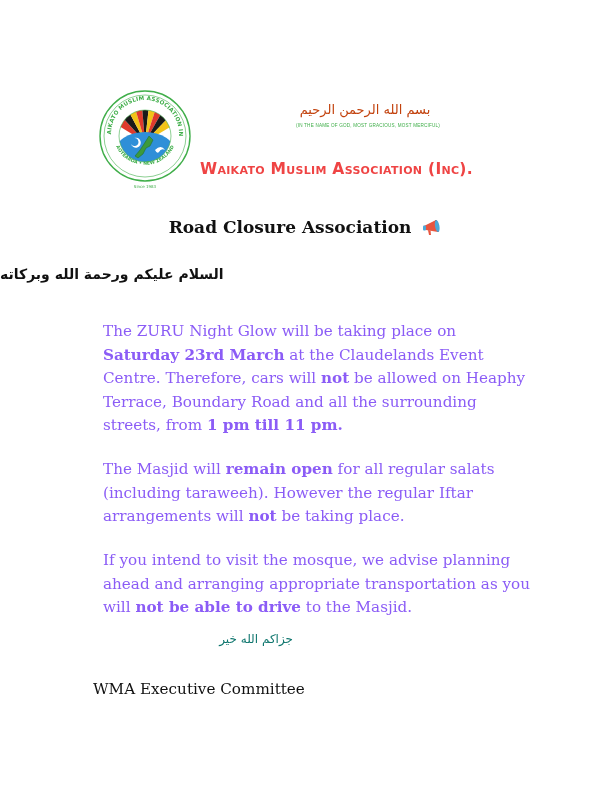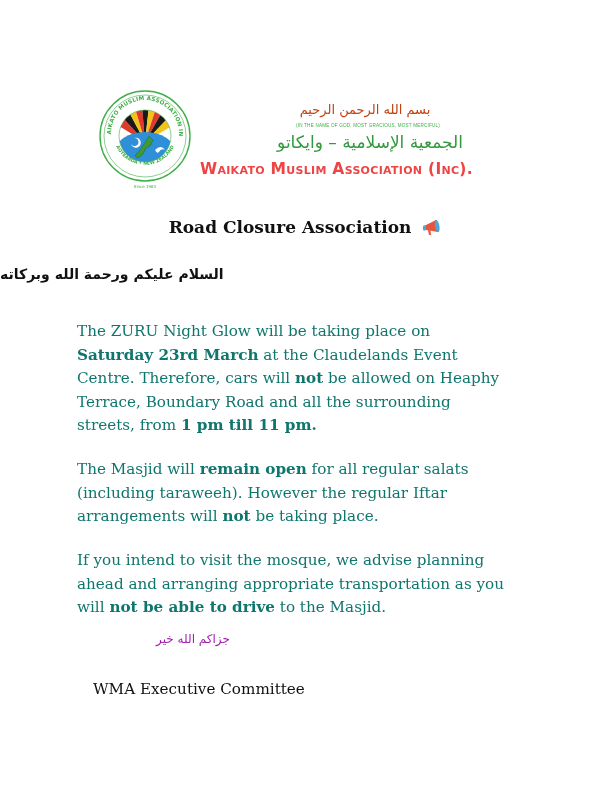--- a/index.html
+++ b/index.html
@@ -26,28 +26,28 @@
   
   .title { position: absolute; left: 0; top: 216px; width: 612px; text-align: center;
            font-family: "DejaVu Serif", serif; font-weight: bold; font-size: 17px; color: #111;
            line-height: 22px; }
   .megaphone { display: inline-block; vertical-align: -4px; margin-left: 4px; width: 22px; height: 20px; }
   .salam { position: absolute; left: 0; top: 260px; width: 612px; text-align: left;
            font-family: "DejaVu Sans", sans-serif; font-weight: bold; font-size: 14px; color: #111;
            direction: rtl; line-height: 28px; }
 
   
-  .para { position: absolute; left: 77px; width: 430px; font-family: "DejaVu Serif", serif;
-          font-size: 15.2px; line-height: 23.5px; color: #0f766e; }
+  .para { position: absolute; left: 103px; width: 430px; font-family: "DejaVu Serif", serif;
+          font-size: 15.2px; line-height: 23.5px; color: #8b5cf6; }
   .para b { font-weight: bold; }
   .p1 { top: 320px; }
   .p2 { top: 458px; }
   .p3 { top: 549px; }
-  .jazak { position: absolute; left: 93px; top: 632px; width: 200px; text-align: center;
-           font-family: "DejaVu Sans", sans-serif; font-size: 12px; color: #a21caf; direction: ltr; }
+  .jazak { position: absolute; left: 93px; top: 632px; width: 200px; text-align: right;
+           font-family: "DejaVu Sans", sans-serif; font-size: 12px; color: #0f766e; direction: ltr; }
   .signoff { position: absolute; left: 93px; top: 678px; font-family: "DejaVu Serif", serif;
              font-size: 15.2px; line-height: 22px; color: #111; text-align: center; }
 </style>
 </head>
 <body>
 
 <div class="page">
 
   <svg class="logo-seal" viewBox="0 0 96 106">
     <defs>
@@ -85,21 +85,20 @@
     </text>
     <text font-family="DejaVu Sans, sans-serif" font-size="4.6" font-weight="bold" fill="#3fae49">
       <textPath href="#ringBottom" startOffset="50%" text-anchor="middle">AOTEAROA • NEW ZEALAND</textPath>
     </text>
     <text x="48" y="102" text-anchor="middle" font-family="DejaVu Sans, sans-serif" font-size="4" fill="#3fae49">Since 1983</text>
   </svg>
 
   <div class="header-right">
     <div class="bismillah">بسم الله الرحمن الرحيم</div>
     <div class="in-name">(In the name of God, Most Gracious, Most Merciful)</div>
-    <div class="arabic-name">الجمعية الإسلامية – وايكاتو</div>
     <div class="english-name">Waikato Muslim Association (Inc).</div>
   </div>
 
   <div class="title">
     <span>Road Closure Association</span>
     <svg class="megaphone" viewBox="0 0 22 20">
       <path d="M3 9 L15 3 L17 15 L5 13 Z" fill="#e8553f"></path>
       <path d="M15 3 L17 15" stroke="#b33a28" stroke-width="1.4"></path>
       <ellipse cx="16.2" cy="9" rx="2.2" ry="6.2" fill="#4da8d8" transform="rotate(-10 16.2 9)"></ellipse>
       <rect x="2" y="8.5" width="3" height="5" rx="1" fill="#4da8d8"></rect>

